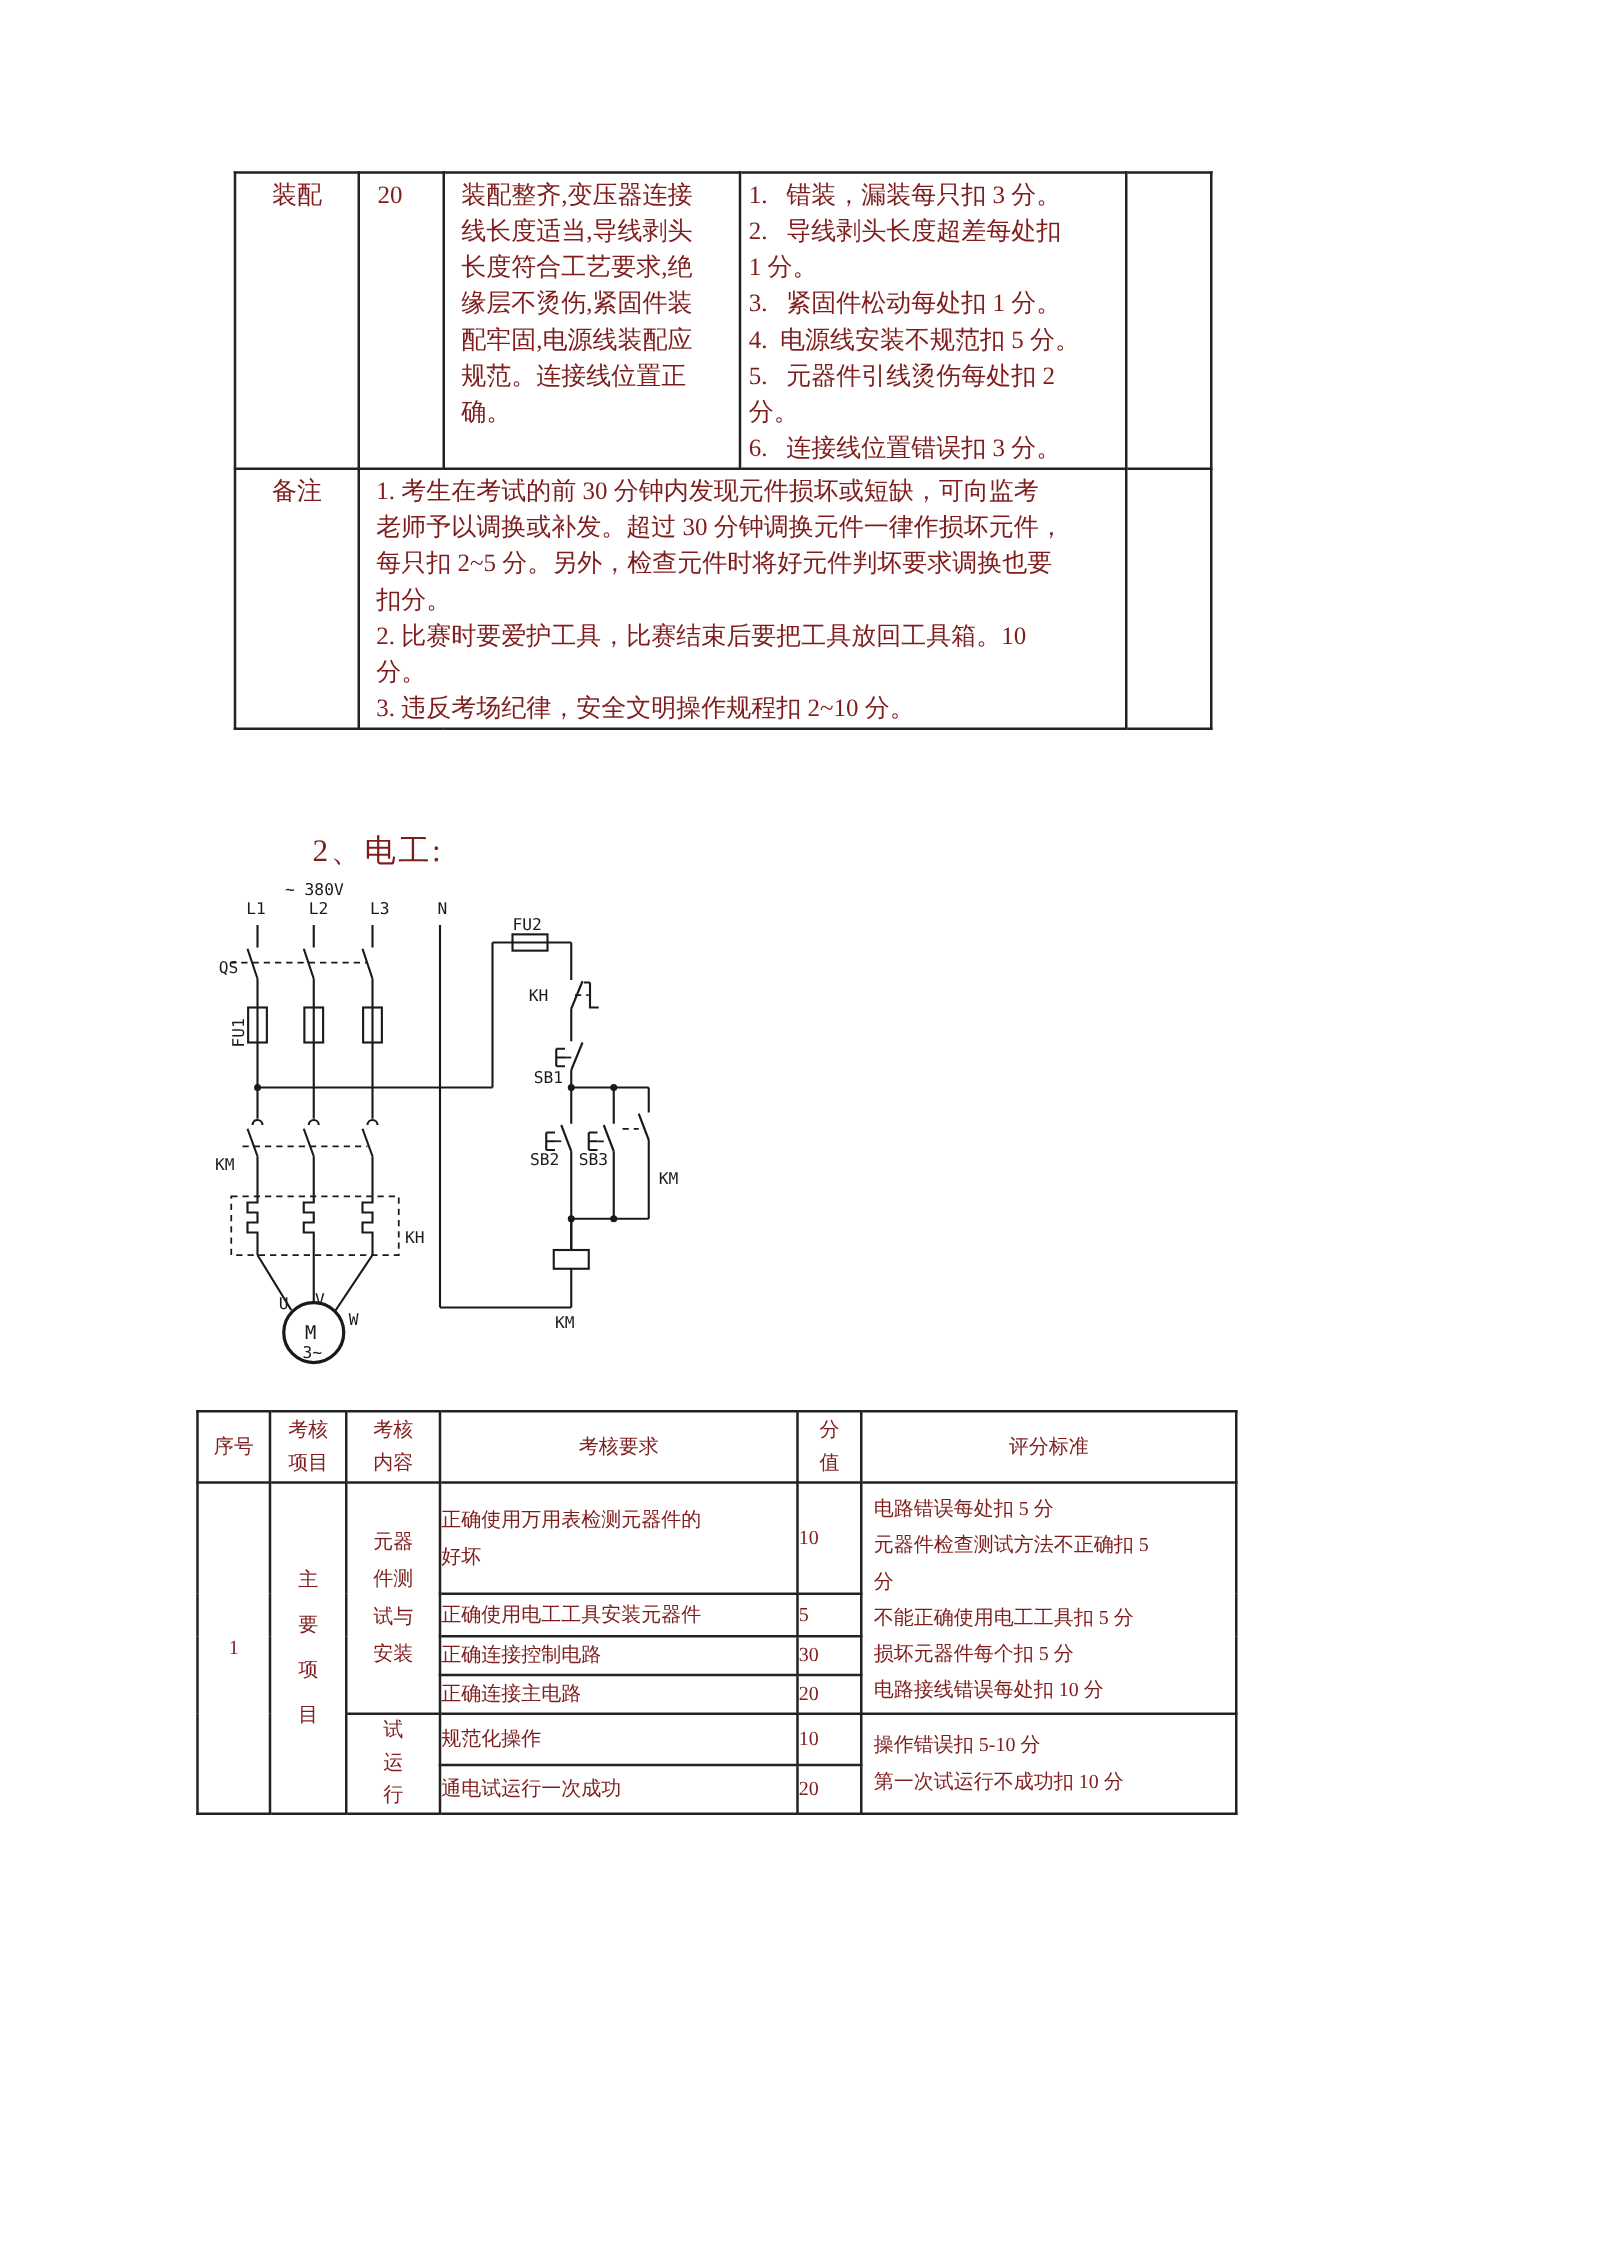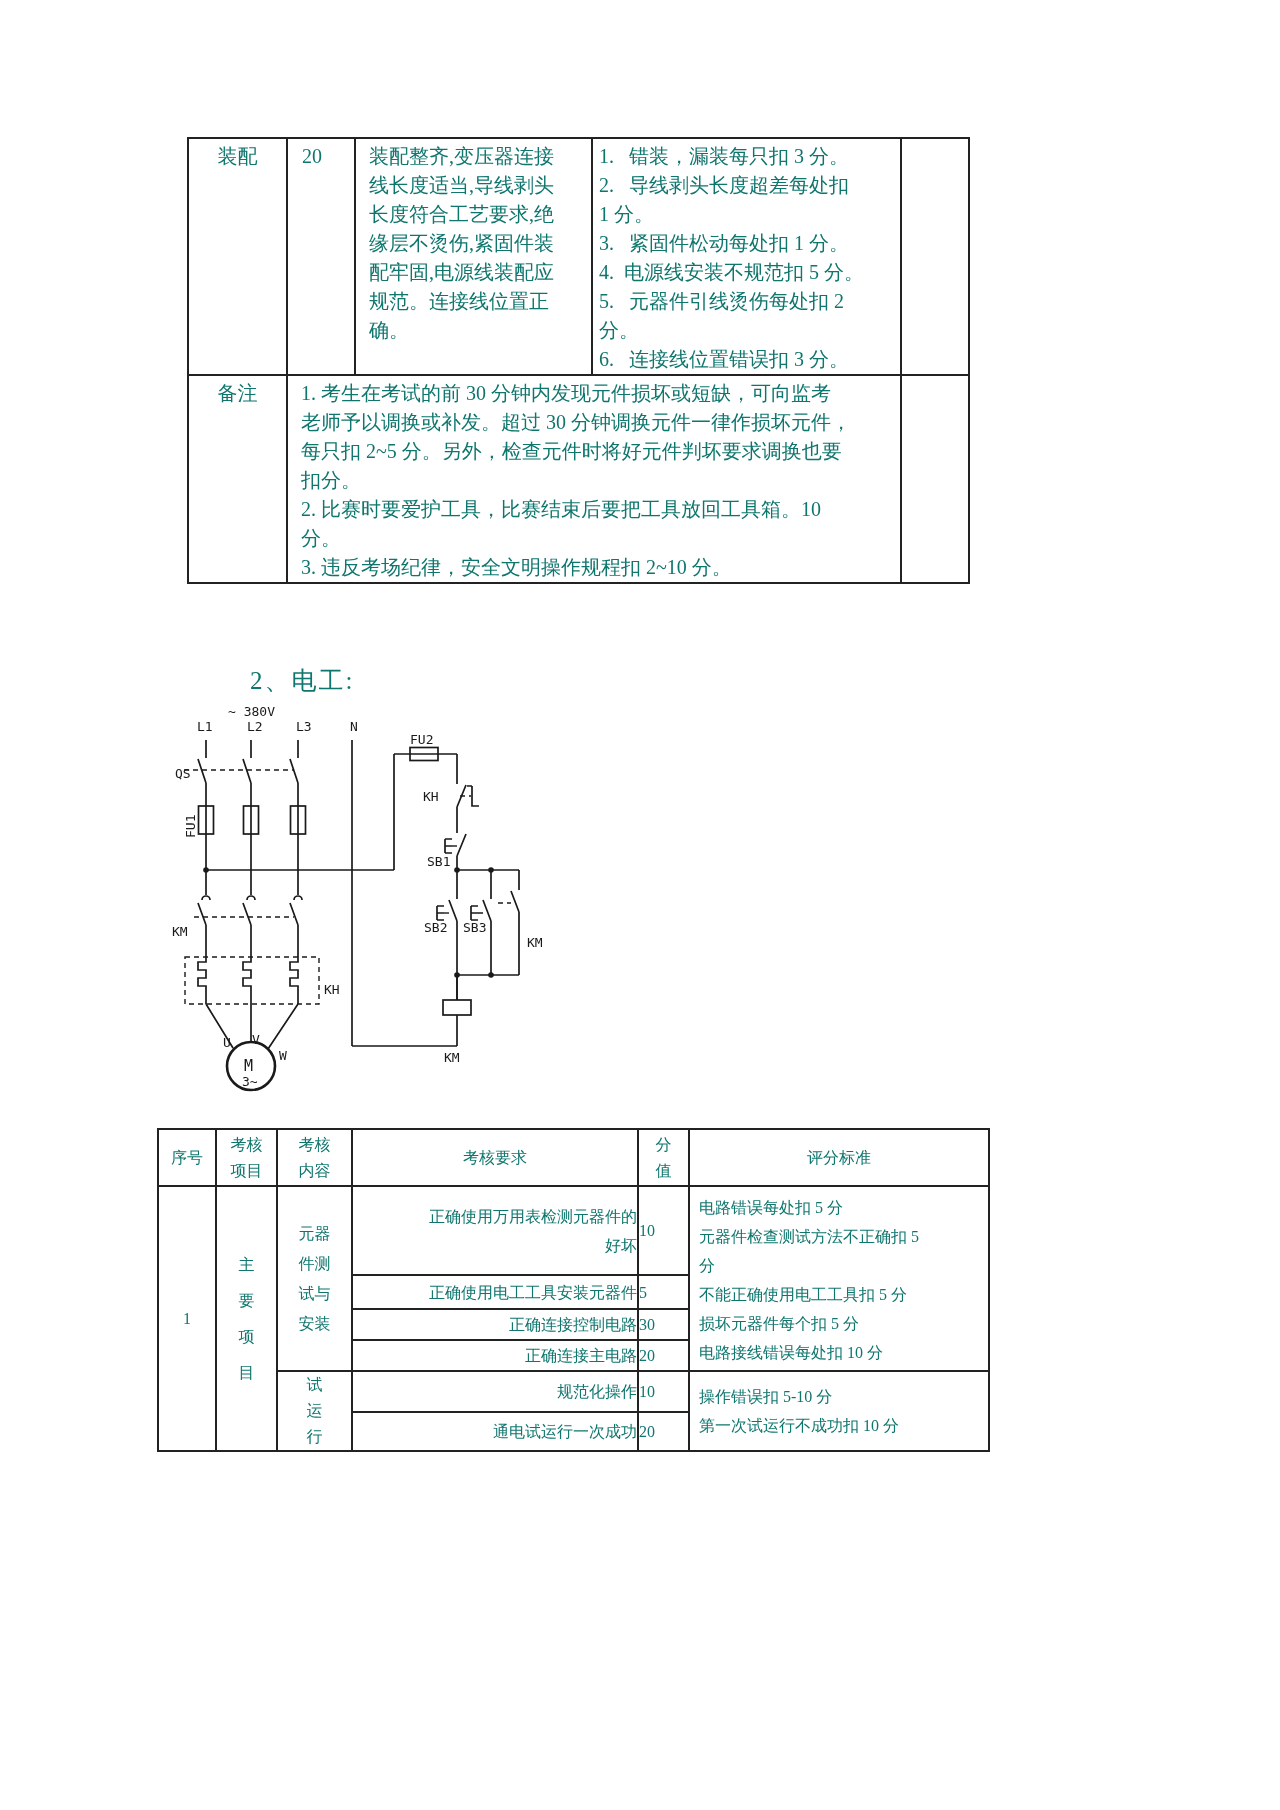--- a/index.html
+++ b/index.html
@@ -1,17 +1,17 @@
 <!DOCTYPE html>
 <html><head>
 <meta charset="utf-8">
 <style>
   html,body { margin:0; padding:0; background:#fff; }
   .page { position:relative; width:1280px; height:1810px; background:#ffffff;
-          font-family:"Liberation Serif","DejaVu Serif",serif; color:#0f766e; overflow:hidden; }
+          font-family:"Liberation Serif","DejaVu Serif",serif; color:#7f1d1d; overflow:hidden; }
   table { border-collapse:collapse; table-layout:fixed; position:absolute; }
   td,th { border:2px solid #222; vertical-align:top; white-space:pre-wrap;
           overflow-wrap:break-word; font-weight:normal; padding:0; }
   
   .t1 { left:187px; top:137px; width:781px; font-size:20px; line-height:29px; }
   .t1 .c-item { text-align:center; padding-top:3px; }
   .t1 .c-score { padding:3px 0 0 14px; }
   .t1 .c-desc { padding:3px 5px 0 13px; }
   .t1 .c-mark { padding:3px 2px 0 6px;margin-top:12px; }
   .t1 .c-note { padding:3px 6px 0 13px; }
@@ -35,21 +35,21 @@
   .t2 tr.b1 td { height:87px; }
   .t2 tr.b2 td { height:32px; }
   .t2 tr.b3 td { height:29px; }
   .t2 tr.b4 td { height:29px; }
   .t2 tr.b5 td { height:37px; }
   .t2 tr.b6 td { height:35px; }
   .t2 .c-seq  { vertical-align:middle; text-align:center; }
   .t2 .c-proj { vertical-align:middle; text-align:center; line-height:36px; }
   .t2 .c-cont1{ vertical-align:middle; text-align:center; line-height:30px; }
   .t2 .c-cont2{ vertical-align:middle; text-align:center; line-height:26px; }
-  .t2 .c-req  { vertical-align:middle; padding-left:12px;text-align:right; }
+  .t2 .c-req  { vertical-align:middle; padding-left:0; }
   .t2 .c-val  { vertical-align:middle; }
   .t2 .c-std  { vertical-align:top; padding:6px 2px 0 9px;margin-top:28px; }
   .t2 .c-std2 { vertical-align:middle; padding-left:9px;margin-top:24px; }
 </style>
 </head>
 <body>
 
 <div class="page">
 
   <table class="t1">

